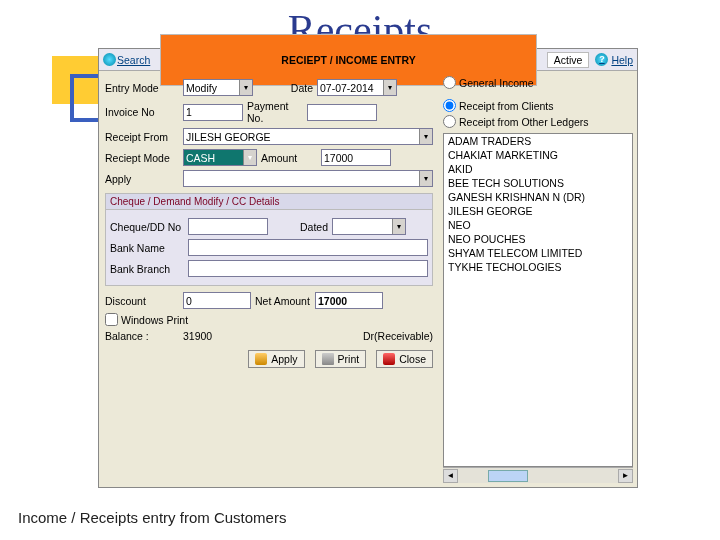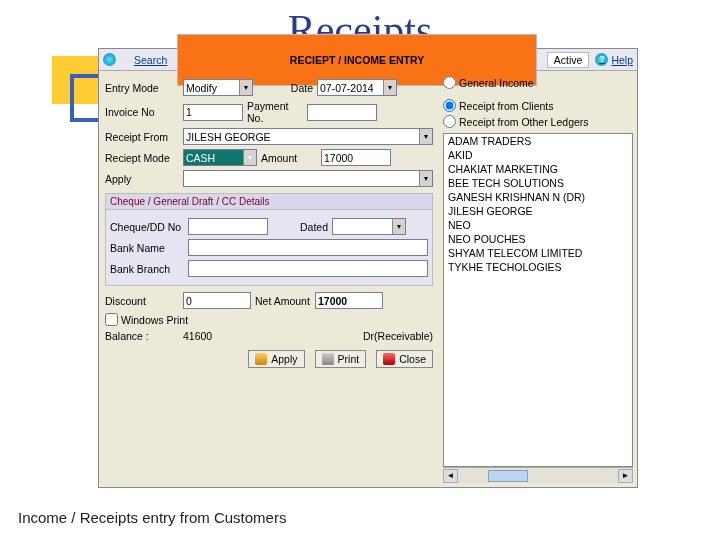--- a/index.html
+++ b/index.html
@@ -5,21 +5,21 @@
   * { box-sizing: border-box; font-family: Tahoma, Arial, sans-serif; }
   body { margin: 0; width: 720px; height: 540px; background: #fff; position: relative; }
   .slide-title { font-size: 42px; color: #2a3b8f; text-align: center; margin: 6px 0 2px 0; font-family: Georgia, serif; }
   .caption { position: absolute; bottom: 14px; left: 18px; font-size: 15px; color: #222; }
   .deco { position: absolute; top: 56px; left: 52px; width: 48px; height: 48px; background: #ffcc33; z-index: 1; }
   .deco2 { position: absolute; top: 74px; left: 70px; width: 48px; height: 48px; border: 4px solid #3a5fbf; z-index: 2; }
   .app { position: absolute; top: 48px; left: 98px; width: 540px; height: 440px; background: #ece9d8; border: 1px solid #888; font-size: 10.5px; z-index: 3; }
   .topbar { display: flex; align-items: center; height: 22px; background: #e8e8f2; border-bottom: 1px solid #aaa; padding: 0 4px; gap: 6px; }
   .topbar .status { padding: 1px 6px; background: #fff; border: 1px solid #bbb; }
   .topbar .title { flex: 1; text-align: center; font-weight: bold; border: 1px solid #bbb; background: #f97316; padding: 19px 4px; margin: 0 4px; }
-  .search-link { color: #004080; text-decoration: underline; display: flex; gap: 18px; align-items: center; }
+  .search-link { color: #004080; text-decoration: underline; display: flex; gap: 1px; align-items: center; }
   .help-link { color: #004080; text-decoration: underline; display: flex; gap: 3px; align-items: center; }
   .icon-circle { width: 13px; height: 13px; border-radius: 50%; display: inline-block; }
   .icon-search { background: radial-gradient(#5df,#08a); }
   .icon-help { background: radial-gradient(#5df,#08a); font-size: 9px; color: #fff; text-align: center; line-height: 13px; font-weight: bold; }
   .body-area { display: flex; height: calc(100% - 22px); }
   .form-col { width: 340px; padding: 4px 6px 16px 6px; }
   .right-col { flex: 1; padding: 3px 4px 4px 4px; display: flex; flex-direction: column; }
   .radio-row { display: flex; gap: 10px; padding: 2px 0 3px 0; flex-wrap: wrap; }
   .radio-item { display: flex; align-items: center; gap: 3px; }
   .radio-item input { margin: 0; }
@@ -110,21 +110,21 @@
       </div>
 
       <div class="row">
         <span class="lbl">Apply</span>
         <span class="select" style="flex:1">
           <span></span>
           <span class="dd">▾</span>
         </span>
       </div>
 
-      <div class="section-hdr">Cheque / General Draft / CC  Details</div>
+      <div class="section-hdr">Cheque / Demand Modify / CC  Details</div>
       <div class="section">
         <div class="row">
           <span class="lbl">Cheque/DD No</span>
           <input class="input" style="width: 80px;" value="">
           <span class="lbl2" style="text-align:right">Dated</span>
           <span class="select" style="width:74px">
             <span></span>
             <span class="dd">▾</span>
           </span>
         </div>
@@ -146,21 +146,21 @@
           <input class="input" style="width: 68px; font-weight: bold;" value="17000">
         </div>
         <div class="row">
           <label class="radio-item">
             <input type="checkbox" style="">
             <span>Windows Print</span>
           </label>
         </div>
         <div class="row">
           <span class="lbl">Balance :</span>
-          <span>41600</span>
+          <span>31900</span>
           <span class="spacer"></span>
           <span>Dr(Receivable)</span>
         </div>
       </div>
 
       <div class="btnrow">
         <span class="btn">
           <span class="btn-icon i-apply"></span>
           <span>Apply</span>
         </span>
@@ -188,22 +188,22 @@
         </label>
       </div>
       <div class="radio-row" style="padding-top:0">
         <label class="radio-item">
           <input type="radio" name="itype" style="">
           <span>Receipt from Other Ledgers</span>
         </label>
       </div>
       <div class="listbox" id="clients-list">
           <div>ADAM TRADERS</div>
+          <div>CHAKIAT MARKETING</div>
           <div>AKID</div>
-          <div>CHAKIAT MARKETING</div>
           <div>BEE TECH SOLUTIONS</div>
           <div>GANESH KRISHNAN N (DR)</div>
           <div>JILESH GEORGE</div>
           <div>NEO</div>
           <div>NEO POUCHES</div>
           <div>SHYAM TELECOM LIMITED</div>
           <div>TYKHE TECHOLOGIES</div>
         </div>
       <div class="hscroll">
         <span class="arrow">◄</span>

